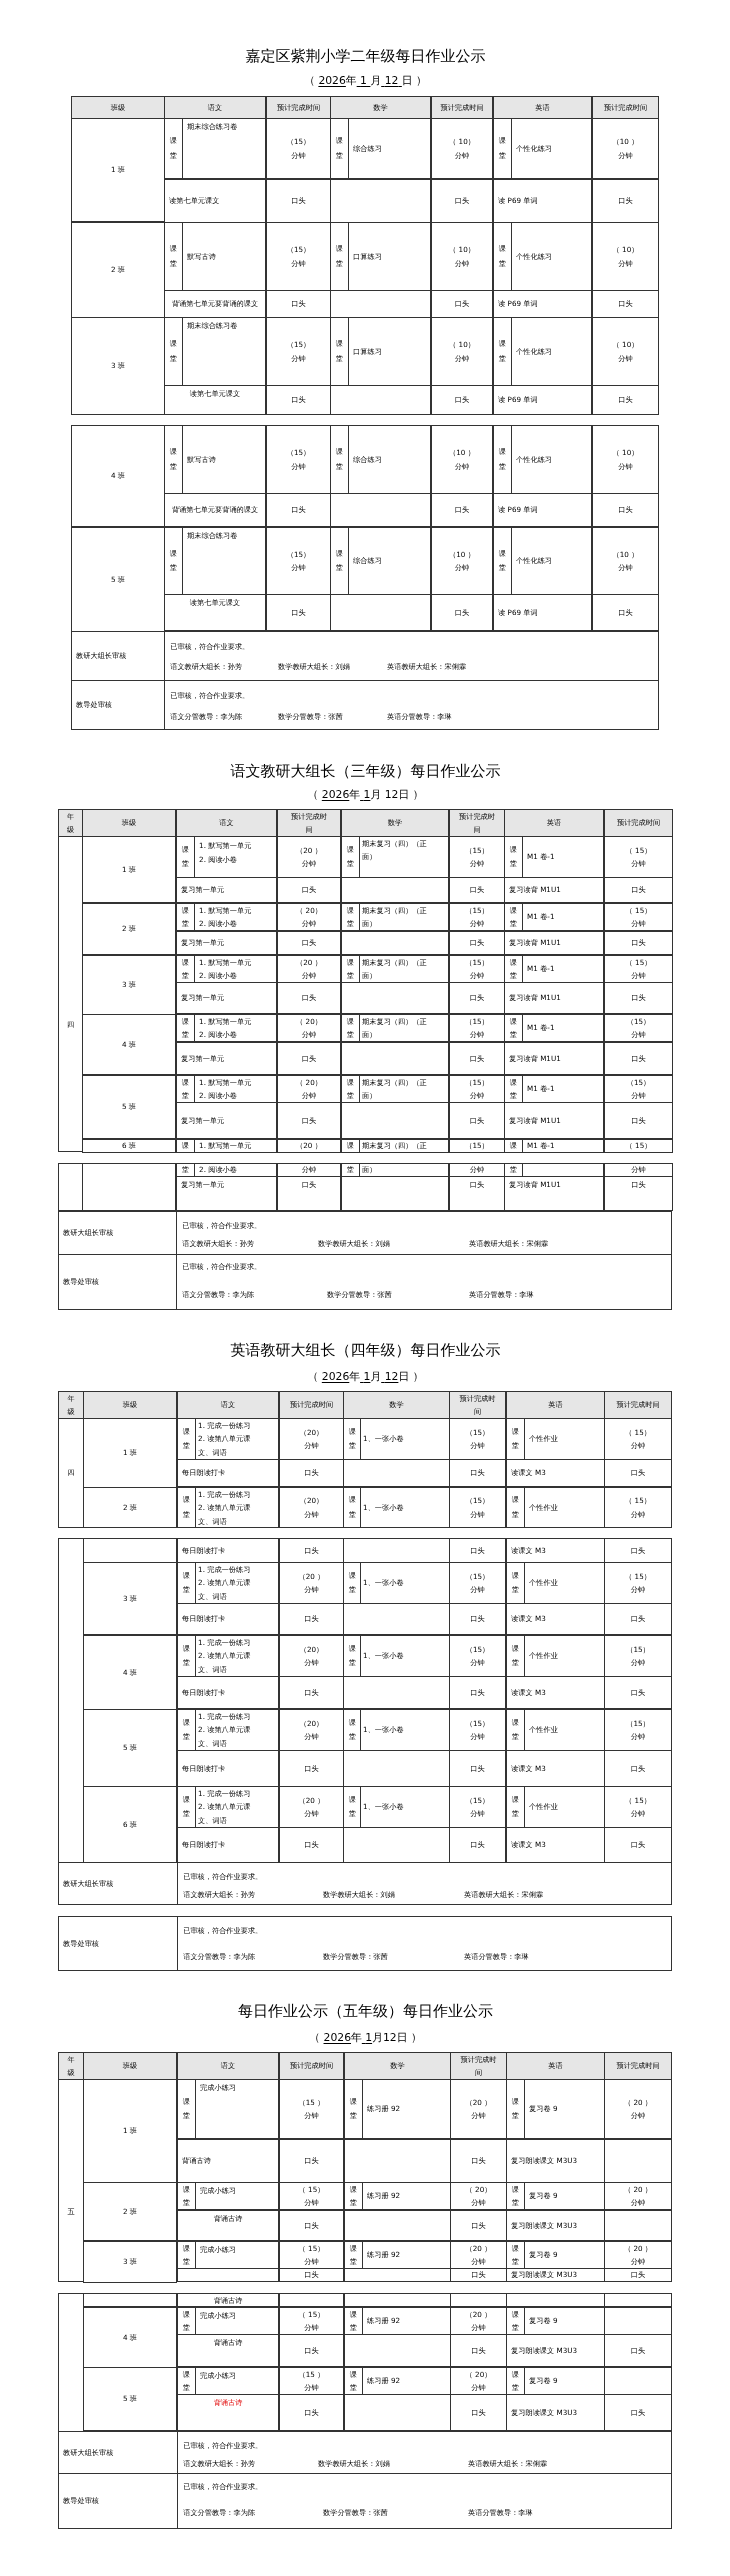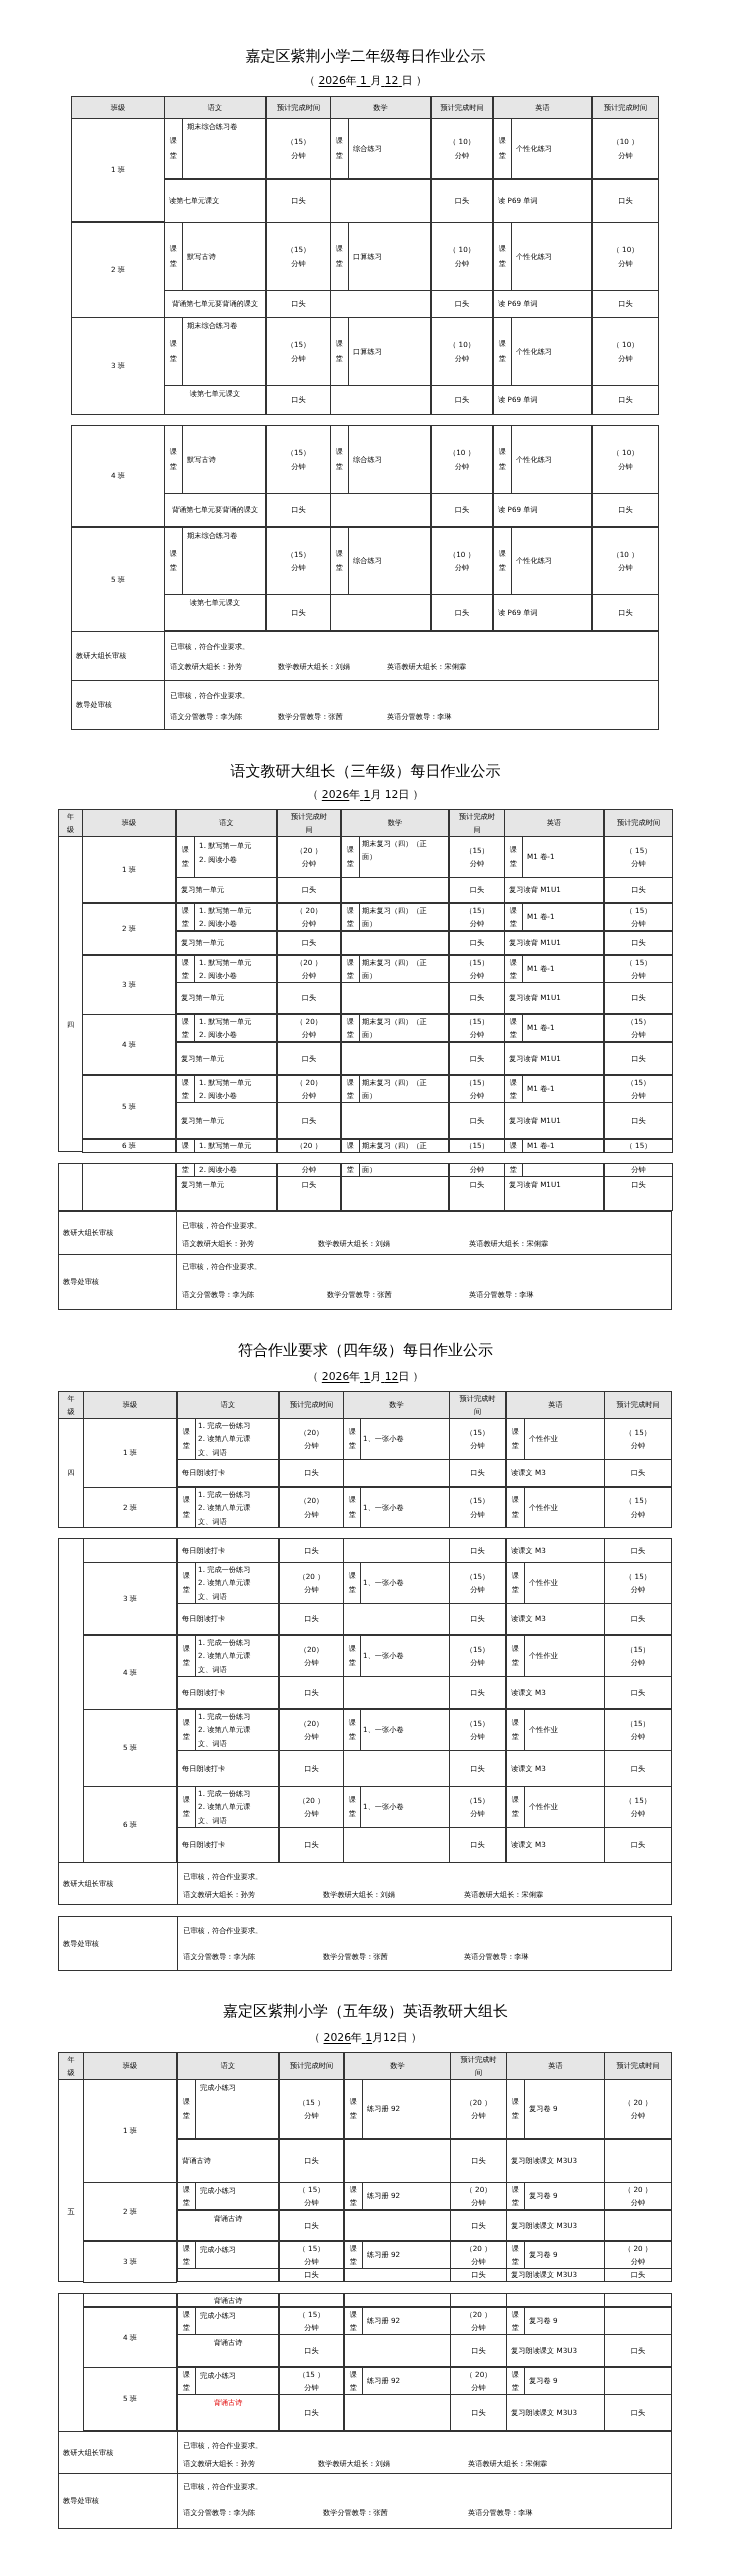--- a/index.html
+++ b/index.html
@@ -493,21 +493,21 @@
   <span class="s" style="left:292px;top:27px">英语教研大组长：宋俐霖</span>
 </div>
 <div class="c l" style="left:58px;top:1254px;width:119px;height:56px">教导处审核</div>
 <div class="rv" style="left:176px;top:1254px;width:496px;height:56px">
   <span class="s" style="left:5.2px;top:7.2px">已审核，符合作业要求。</span>
   <span class="s" style="left:5.2px;top:35px">语文分管教导：李为陈</span>
   <span class="s" style="left:150px;top:35px">数学分管教导：张茜</span>
   <span class="s" style="left:292px;top:35px">英语分管教导：李琳</span>
 </div>
 
-<div class="t" style="top:1341px">符合作业要求（四年级）每日作业公示</div>
+<div class="t" style="top:1341px">英语教研大组长（四年级）每日作业公示</div>
 <div class="d" style="top:1370px">
   <span>（</span> <u>2026</u><span>年</span><u>&nbsp;<span>1</span></u><span>月</span><u>&nbsp;<span>12</span></u><span>日</span> <span>）</span>
 </div>
 
 <div class="c h tm" style="left:58px;top:1391px;width:26px;height:28px;flex-direction:column">
     <span>年</span>
     <span>级</span>
   </div>
 <div class="c h" style="left:83px;top:1391px;width:94px;height:28px">班级</div>
 <div class="c h" style="left:177px;top:1391px;width:102px;height:28px">语文</div>
@@ -767,21 +767,21 @@
   <span class="s" style="left:286px;top:27px">英语教研大组长：宋俐霖</span>
 </div>
 <div class="c l" style="left:58px;top:1916px;width:120px;height:55px">教导处审核</div>
 <div class="rv" style="left:177px;top:1916px;width:495px;height:55px">
   <span class="s" style="left:5.2px;top:9.3px">已审核，符合作业要求。</span>
   <span class="s" style="left:5.2px;top:35px">语文分管教导：李为陈</span>
   <span class="s" style="left:145px;top:35px">数学分管教导：张茜</span>
   <span class="s" style="left:286px;top:35px">英语分管教导：李琳</span>
 </div>
 
-<div class="t" style="top:2002px">嘉定区紫荆小学（五年级）英语教研大组长</div>
+<div class="t" style="top:2002px">每日作业公示（五年级）每日作业公示</div>
 <div class="d" style="top:2031px">
   <span>（</span> <u>2026</u><span>年</span><u>&nbsp;<span>1</span></u><span>月</span><span>12</span><span>日</span> <span>）</span>
 </div>
 
 <div class="c h tm" style="left:58px;top:2052px;width:26px;height:28px;flex-direction:column">
     <span>年</span>
     <span>级</span>
   </div>
 <div class="c h" style="left:83px;top:2052px;width:94px;height:28px">班级</div>
 <div class="c h" style="left:177px;top:2052px;width:102px;height:28px">语文</div>

